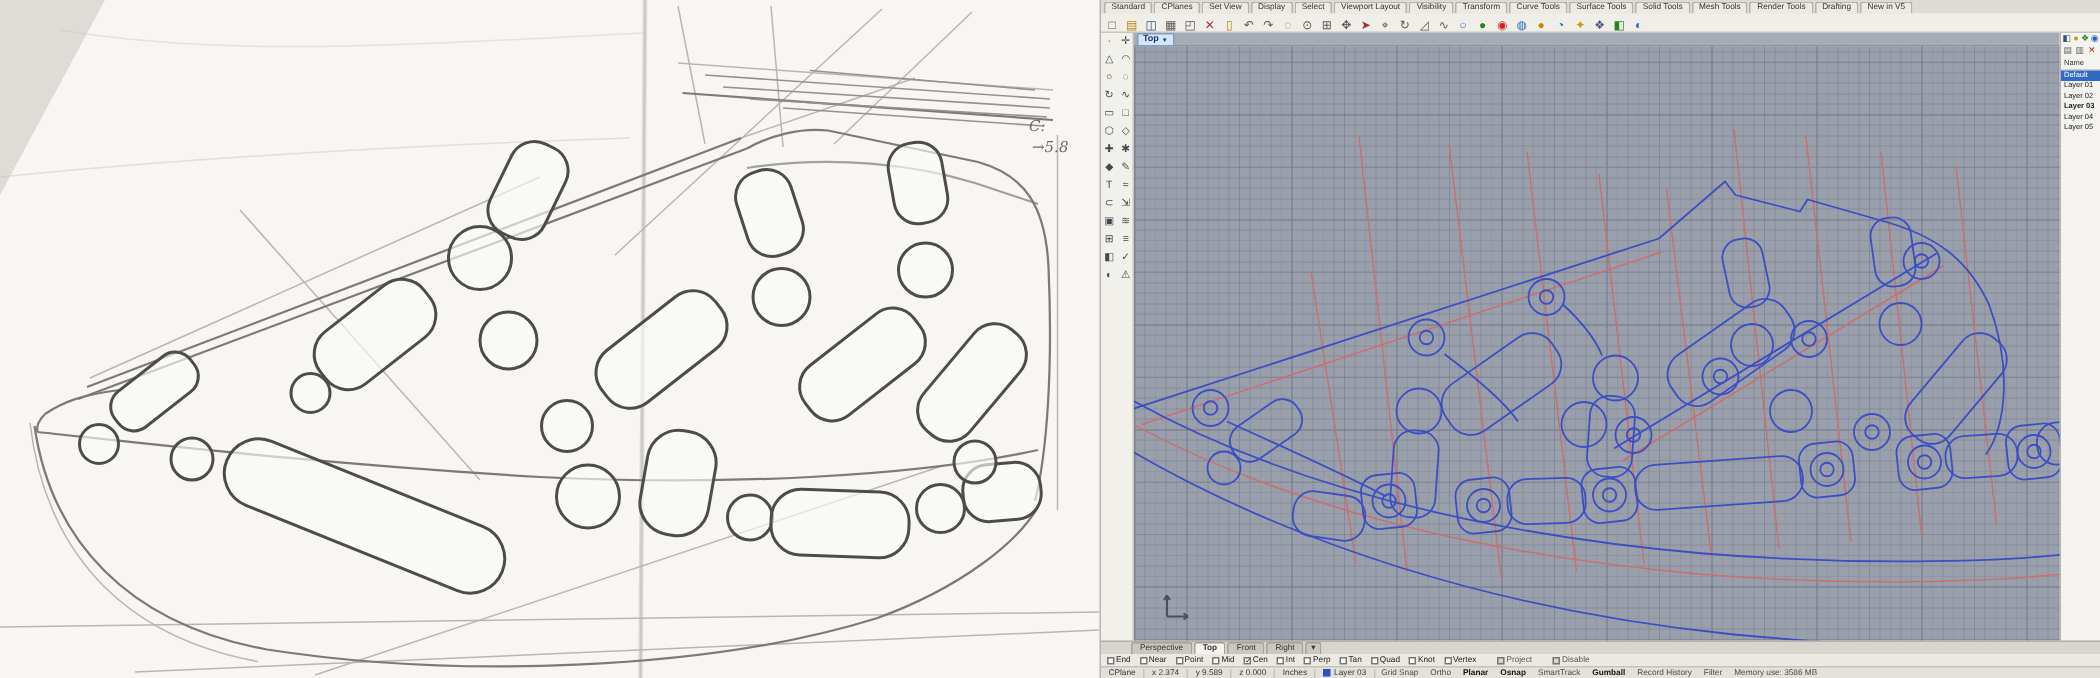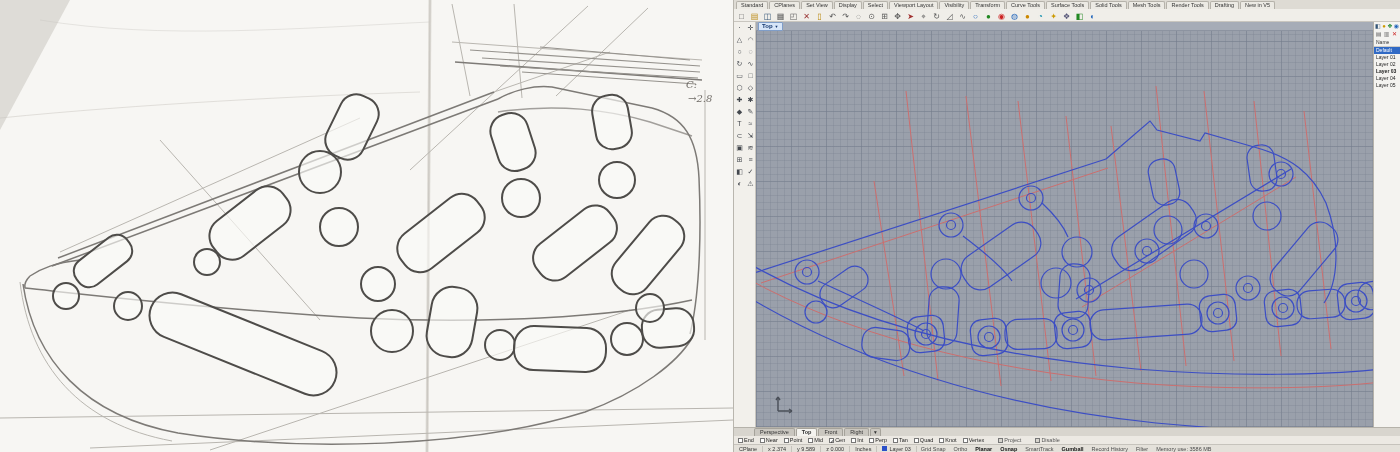--- a/index.html
+++ b/index.html
@@ -144,21 +144,21 @@
       <rect class="p" x="393" y="211" width="96" height="44" rx="19" transform="rotate(-38 441 233)"></rect>
       <rect class="p" x="494" y="113" width="38" height="58" rx="17" transform="rotate(-18 513 142)"></rect>
       <circle class="p" cx="521" cy="198" r="19"></circle>
       <rect class="p" x="529" y="222" width="92" height="42" rx="18" transform="rotate(-38 575 243)"></rect>
       <rect class="p" x="594" y="95" width="36" height="54" rx="16" transform="rotate(-10 612 122)"></rect>
       <circle class="p" cx="617" cy="180" r="18"></circle>
       <rect class="p" x="604" y="235" width="88" height="40" rx="18" transform="rotate(-50 648 255)"></rect>
       <circle class="p" cx="650" cy="308" r="14"></circle>
     </svg>
     <span class="anno" style="left:686px;top:80px;">C:</span>
-    <span class="anno" style="left:688px;top:94px;">→2.8</span>
+    <span class="anno" style="left:688px;top:94px;">→5.8</span>
   </div>
 
   <div class="rhino">
 
     <div class="menubar">
         <span class="mtab">Standard</span>
         <span class="mtab">CPlanes</span>
         <span class="mtab">Set View</span>
         <span class="mtab">Display</span>
         <span class="mtab">Select</span>

